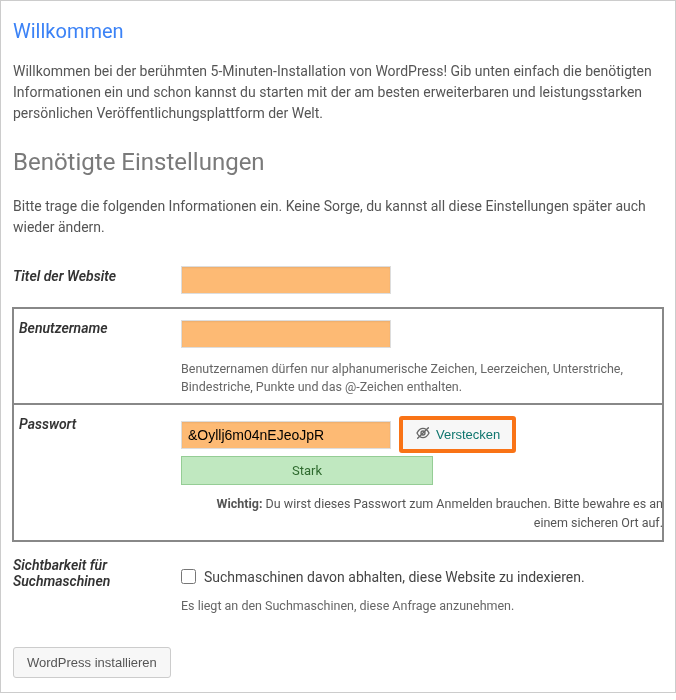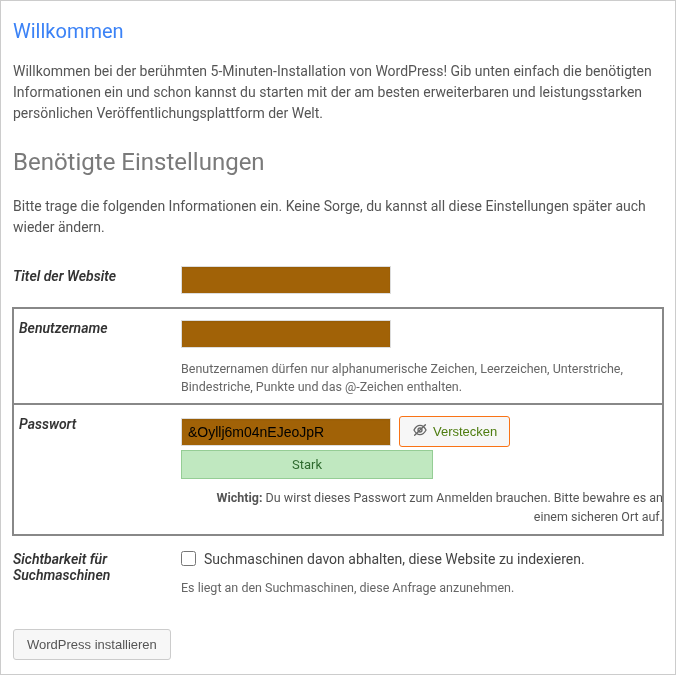--- a/index.html
+++ b/index.html
@@ -48,21 +48,21 @@
   table.form-table td {
     padding: 14px 0;
     vertical-align: top;
   }
   input[type="text"], input[type="email"] {
     width: 210px;
     padding: 5px 6px;
     font-size: 14px;
     border: 1px solid #ddd;
     box-shadow: inset 0 1px 2px rgba(0,0,0,0.07);
-    background: #a16207;
+    background: #fdba74;
   }
   .desc {
     font-size: 12.5px;
     color: #666;
     line-height: 1.45;
     margin-top: 12px;
   }
   tr.boxed {
     outline: 2px solid #888;
     outline-offset: -1px;
@@ -76,45 +76,45 @@
     font-size: 15px;
     border: 1px solid #bbb;
     background: #fff;
   }
   .pw-hide-btn {
     display: inline-flex;
     align-items: center;
     gap: 5px;
     padding: 5px 12px;
     font-size: 13px;
-    border: 1px solid #f97316;
+    border: 4px solid #f97316;
     border-radius: 3px;
     background: #f7f7f7;
-    color: #4d7c0f;
+    color: #0f766e;
     cursor: pointer;
   }
   .pw-hide-btn svg { width: 16px; height: 16px; }
   .pw-strength {
     width: 252px;
     margin-top: 3px;
     padding: 6px 0;
     text-align: center;
     background: #c0e8c0;
     border: 1px solid #95cd95;
     color: #2f6b2f;
     font-size: 13px;
   }
   .pw-note {
     font-size: 12.5px;
     color: #555;
     line-height: 1.5;
     margin-top: 10px;
     text-align: right;
   }
-  .chk-row { display: flex; align-items: center; gap: 8px; margin-top: 2px; }
+  .chk-row { display: flex; align-items: center; gap: 8px; margin-top: 14px; }
   .chk-row input { width: 15px; height: 15px; }
   .chk-label { font-size: 14px; color: #444; }
   .install-btn {
     margin-top: 18px;
     padding: 7px 13px;
     font-size: 13px;
     border: 1px solid #ccc;
     border-radius: 3px;
     background: #f7f7f7;
     color: #555;

